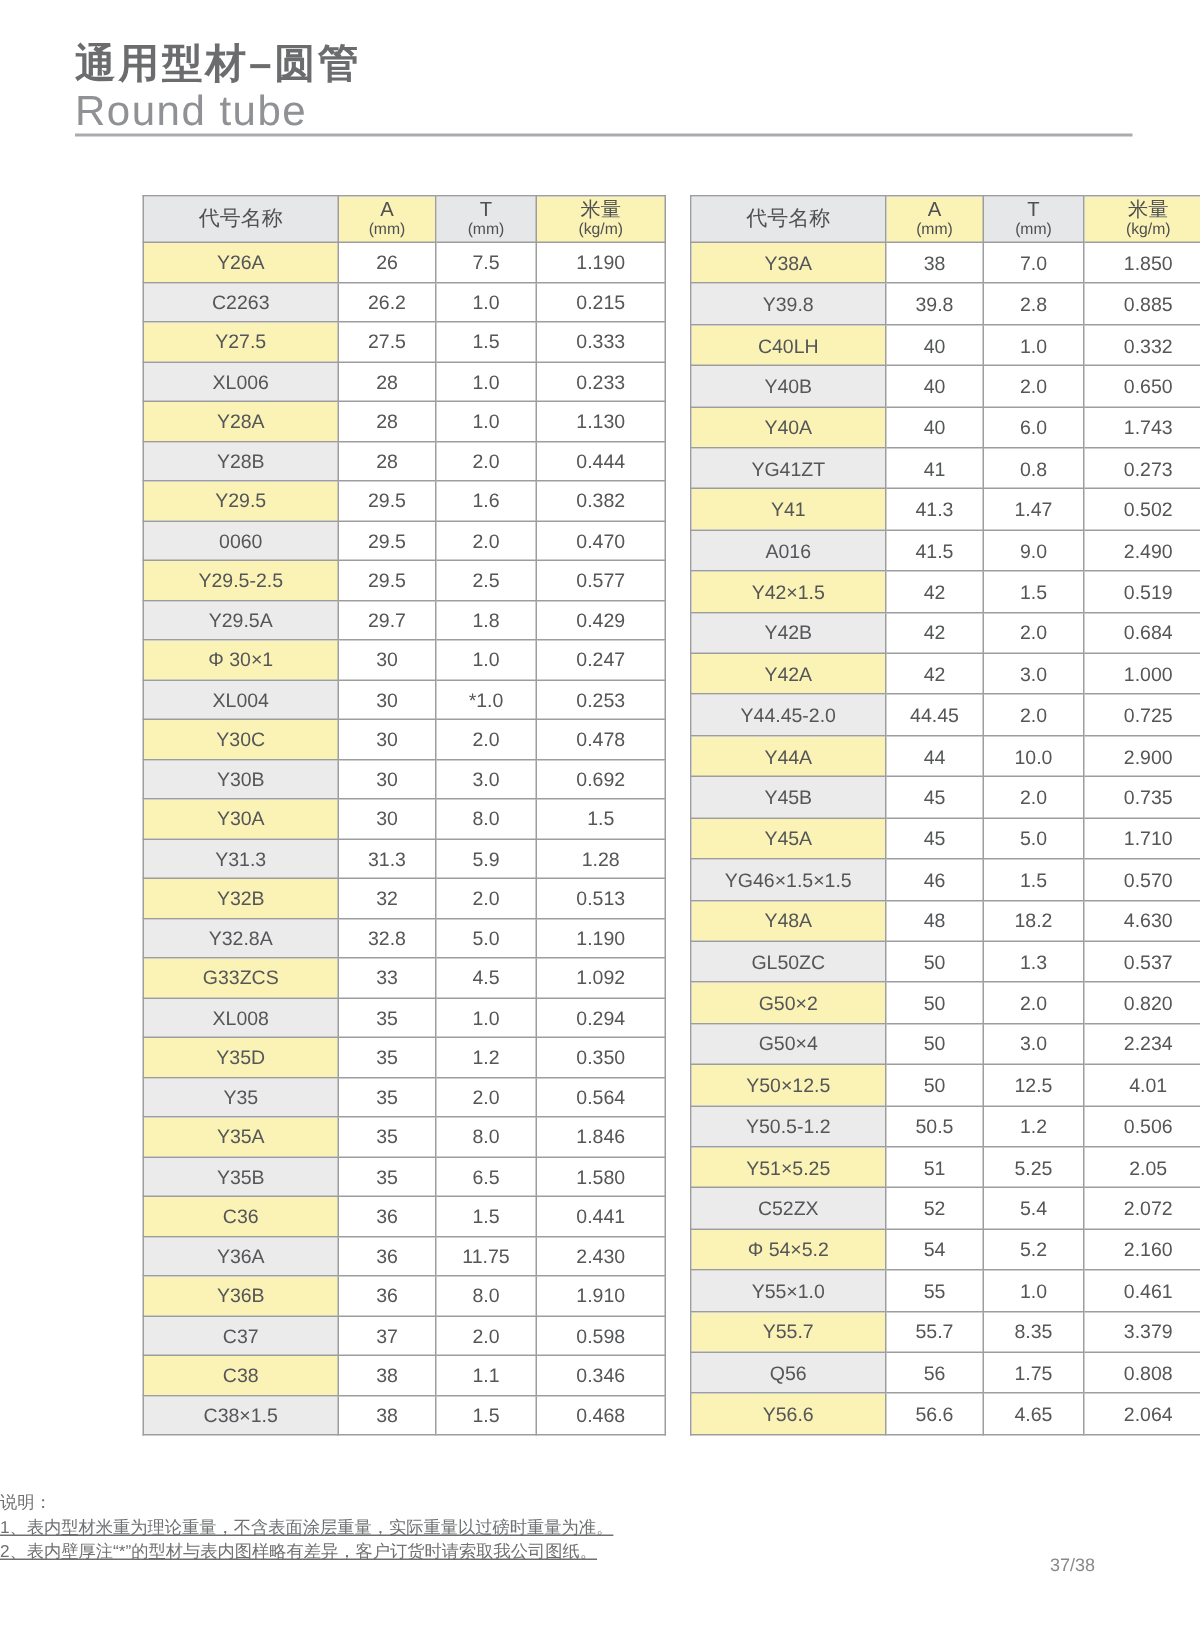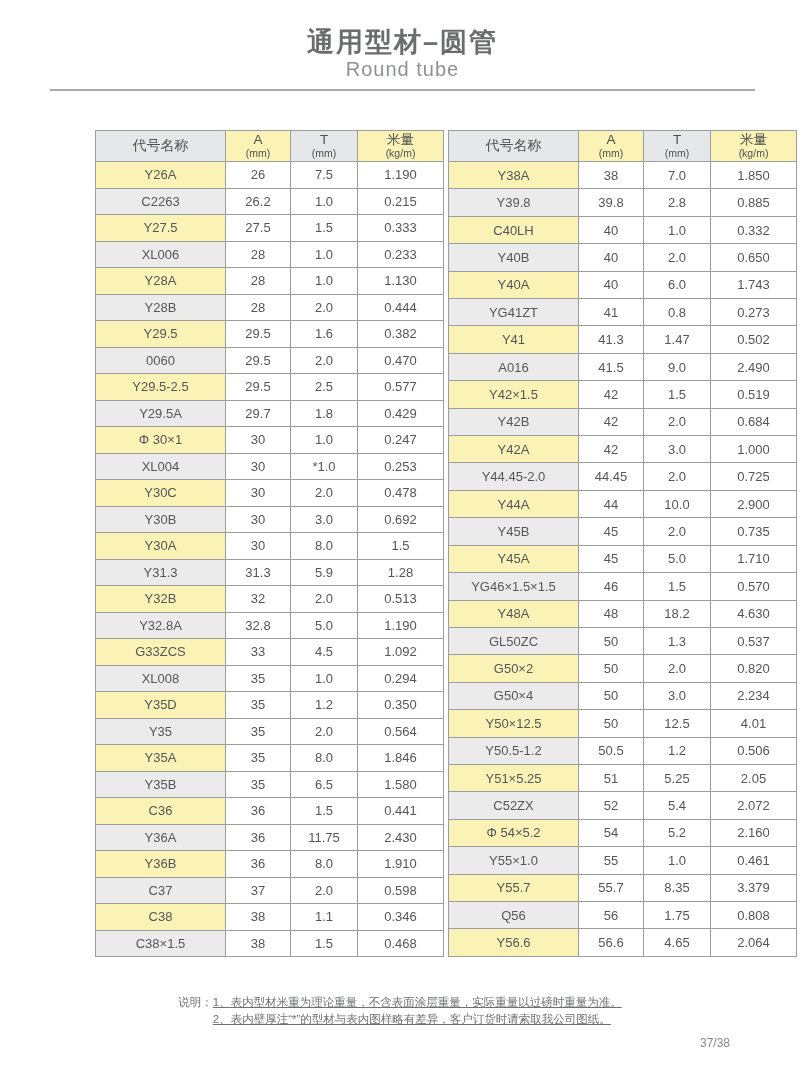--- a/index.html
+++ b/index.html
@@ -9,33 +9,33 @@
     --border:#9D9D9F;
     --ink:#555658;
   }
   *{margin:0;padding:0;box-sizing:border-box;}
   body{
     width:800px;height:1085px;background:#ffffff;position:relative;
     font-family:"Liberation Sans","DejaVu Sans",sans-serif;color:var(--ink);
     overflow:hidden;
   }
   .page-header{
-    position:absolute;top:26px;left:50px;width:705px;text-align:center;
+    position:absolute;top:26px;left:50px;width:705px;text-align:left;
   }
   .title-zh{
     font-size:27px;font-weight:bold;color:#6B6C6E;letter-spacing:2px;line-height:1.2;
   }
   .title-en{
-    font-size:20px;color:#8F9194;letter-spacing:1px;line-height:1.15;
+    font-size:28px;color:#8F9194;letter-spacing:1px;line-height:1.15;
   }
   .header-rule{
     position:absolute;top:89px;left:50px;width:705px;height:2px;background:#A9ABAE;
   }
   .tables-wrap{
-    position:absolute;top:130px;left:55px;width:700px;display:flex;gap:4px;padding-left:40px;
+    position:absolute;top:130px;left:55px;width:700px;display:flex;gap:16px;padding-left:40px;
   }
   table{
     border-collapse:collapse;table-layout:fixed;width:348px;
     font-size:13px;color:var(--ink);
   }
   th,td{
     border:1px solid var(--border);text-align:center;vertical-align:middle;
     overflow:hidden;white-space:nowrap;
   }
   th{height:31px;font-weight:normal;padding:1px 0;}
@@ -44,21 +44,21 @@
   .hdr-unit{font-size:10.5px;line-height:1.1;color:#4F5052;}
   .hdr-name{background:var(--header-gray);font-size:14px;color:#4F5052;}
   .hdr-yellow{background:var(--yellow);}
   .hdr-gray{background:var(--header-gray);}
   tbody tr:nth-child(odd) td.name-cell{background:var(--yellow);}
   tbody tr:nth-child(even) td.name-cell{background:var(--cell-gray);}
   td.val-cell{background:#ffffff;}
   .notes{
     position:absolute;top:994px;left:0;width:800px;
     display:flex;justify-content:center;
-    font-size:11.5px;color:#6F7072;line-height:1.45;
+    font-size:11.5px;color:#6F7072;line-height:1.45;flex-direction:column;
   }
   .notes-label{white-space:nowrap;}
   .notes-list div{white-space:nowrap;text-decoration:underline;}
   .page-number{
     position:absolute;top:1036px;right:70px;font-size:12px;color:#88898B;
   }
 </style>
 </head>
 <body>
 

